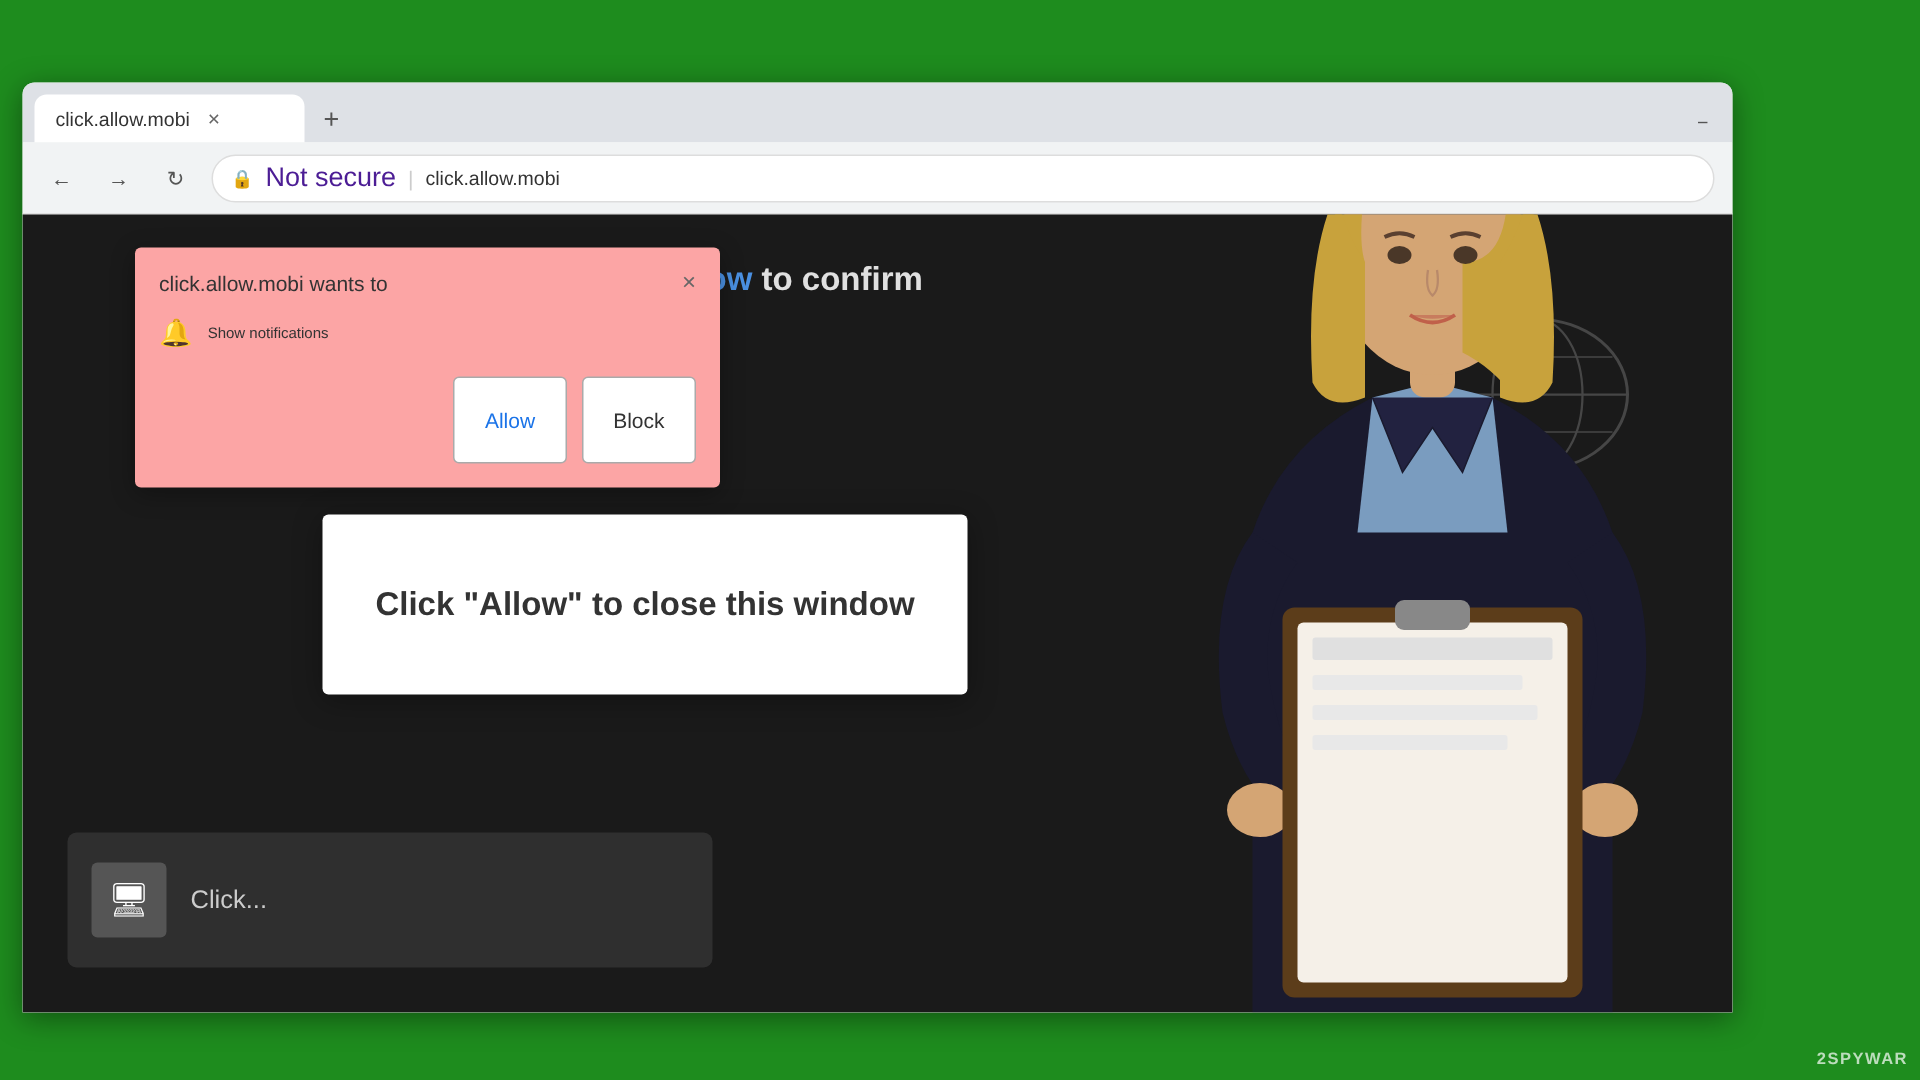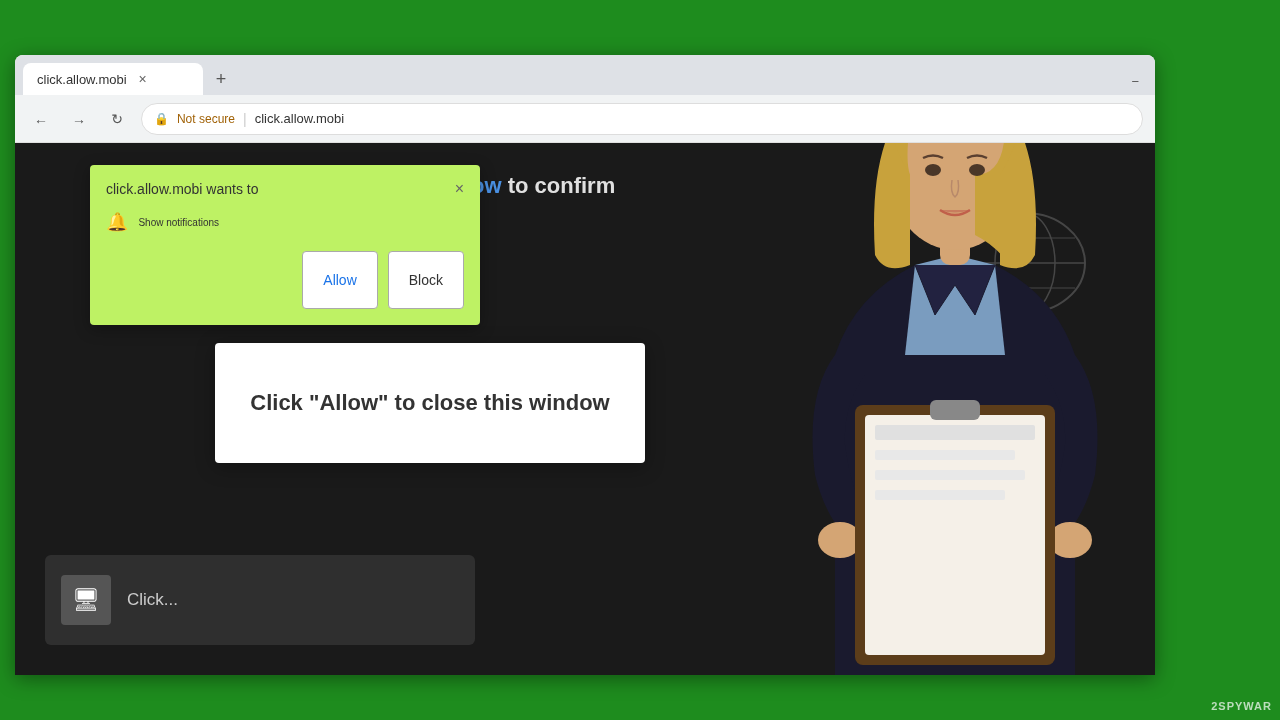--- a/index.html
+++ b/index.html
@@ -131,22 +131,22 @@
       flex: 1;
       display: flex;
       align-items: center;
       padding: 0 12px;
       gap: 8px;
       font-size: 14px;
       color: #333;
     }
 
     .not-secure {
-      color: #a16207;
-      font-size: 12px;
+      color: #4c1d95;
+      font-size: 18px;
     }
 
     .separator {
       color: #ccc;
     }
 
     .url-text {
       color: #333;
       font-size: 13px;
     }
@@ -221,21 +221,21 @@
       color: #ccc;
       font-size: 17px;
     }
 
     
     .notification-popup {
       position: absolute;
       top: 165px;
       left: 90px;
       width: 390px;
-      background: #bef264;
+      background: #fca5a5;
       border-radius: 4px;
       box-shadow: 0 4px 16px rgba(0,0,0,0.3);
       z-index: 100;
       padding: 16px;
     }
 
     .popup-header {
       display: flex;
       justify-content: space-between;
       align-items: flex-start;

